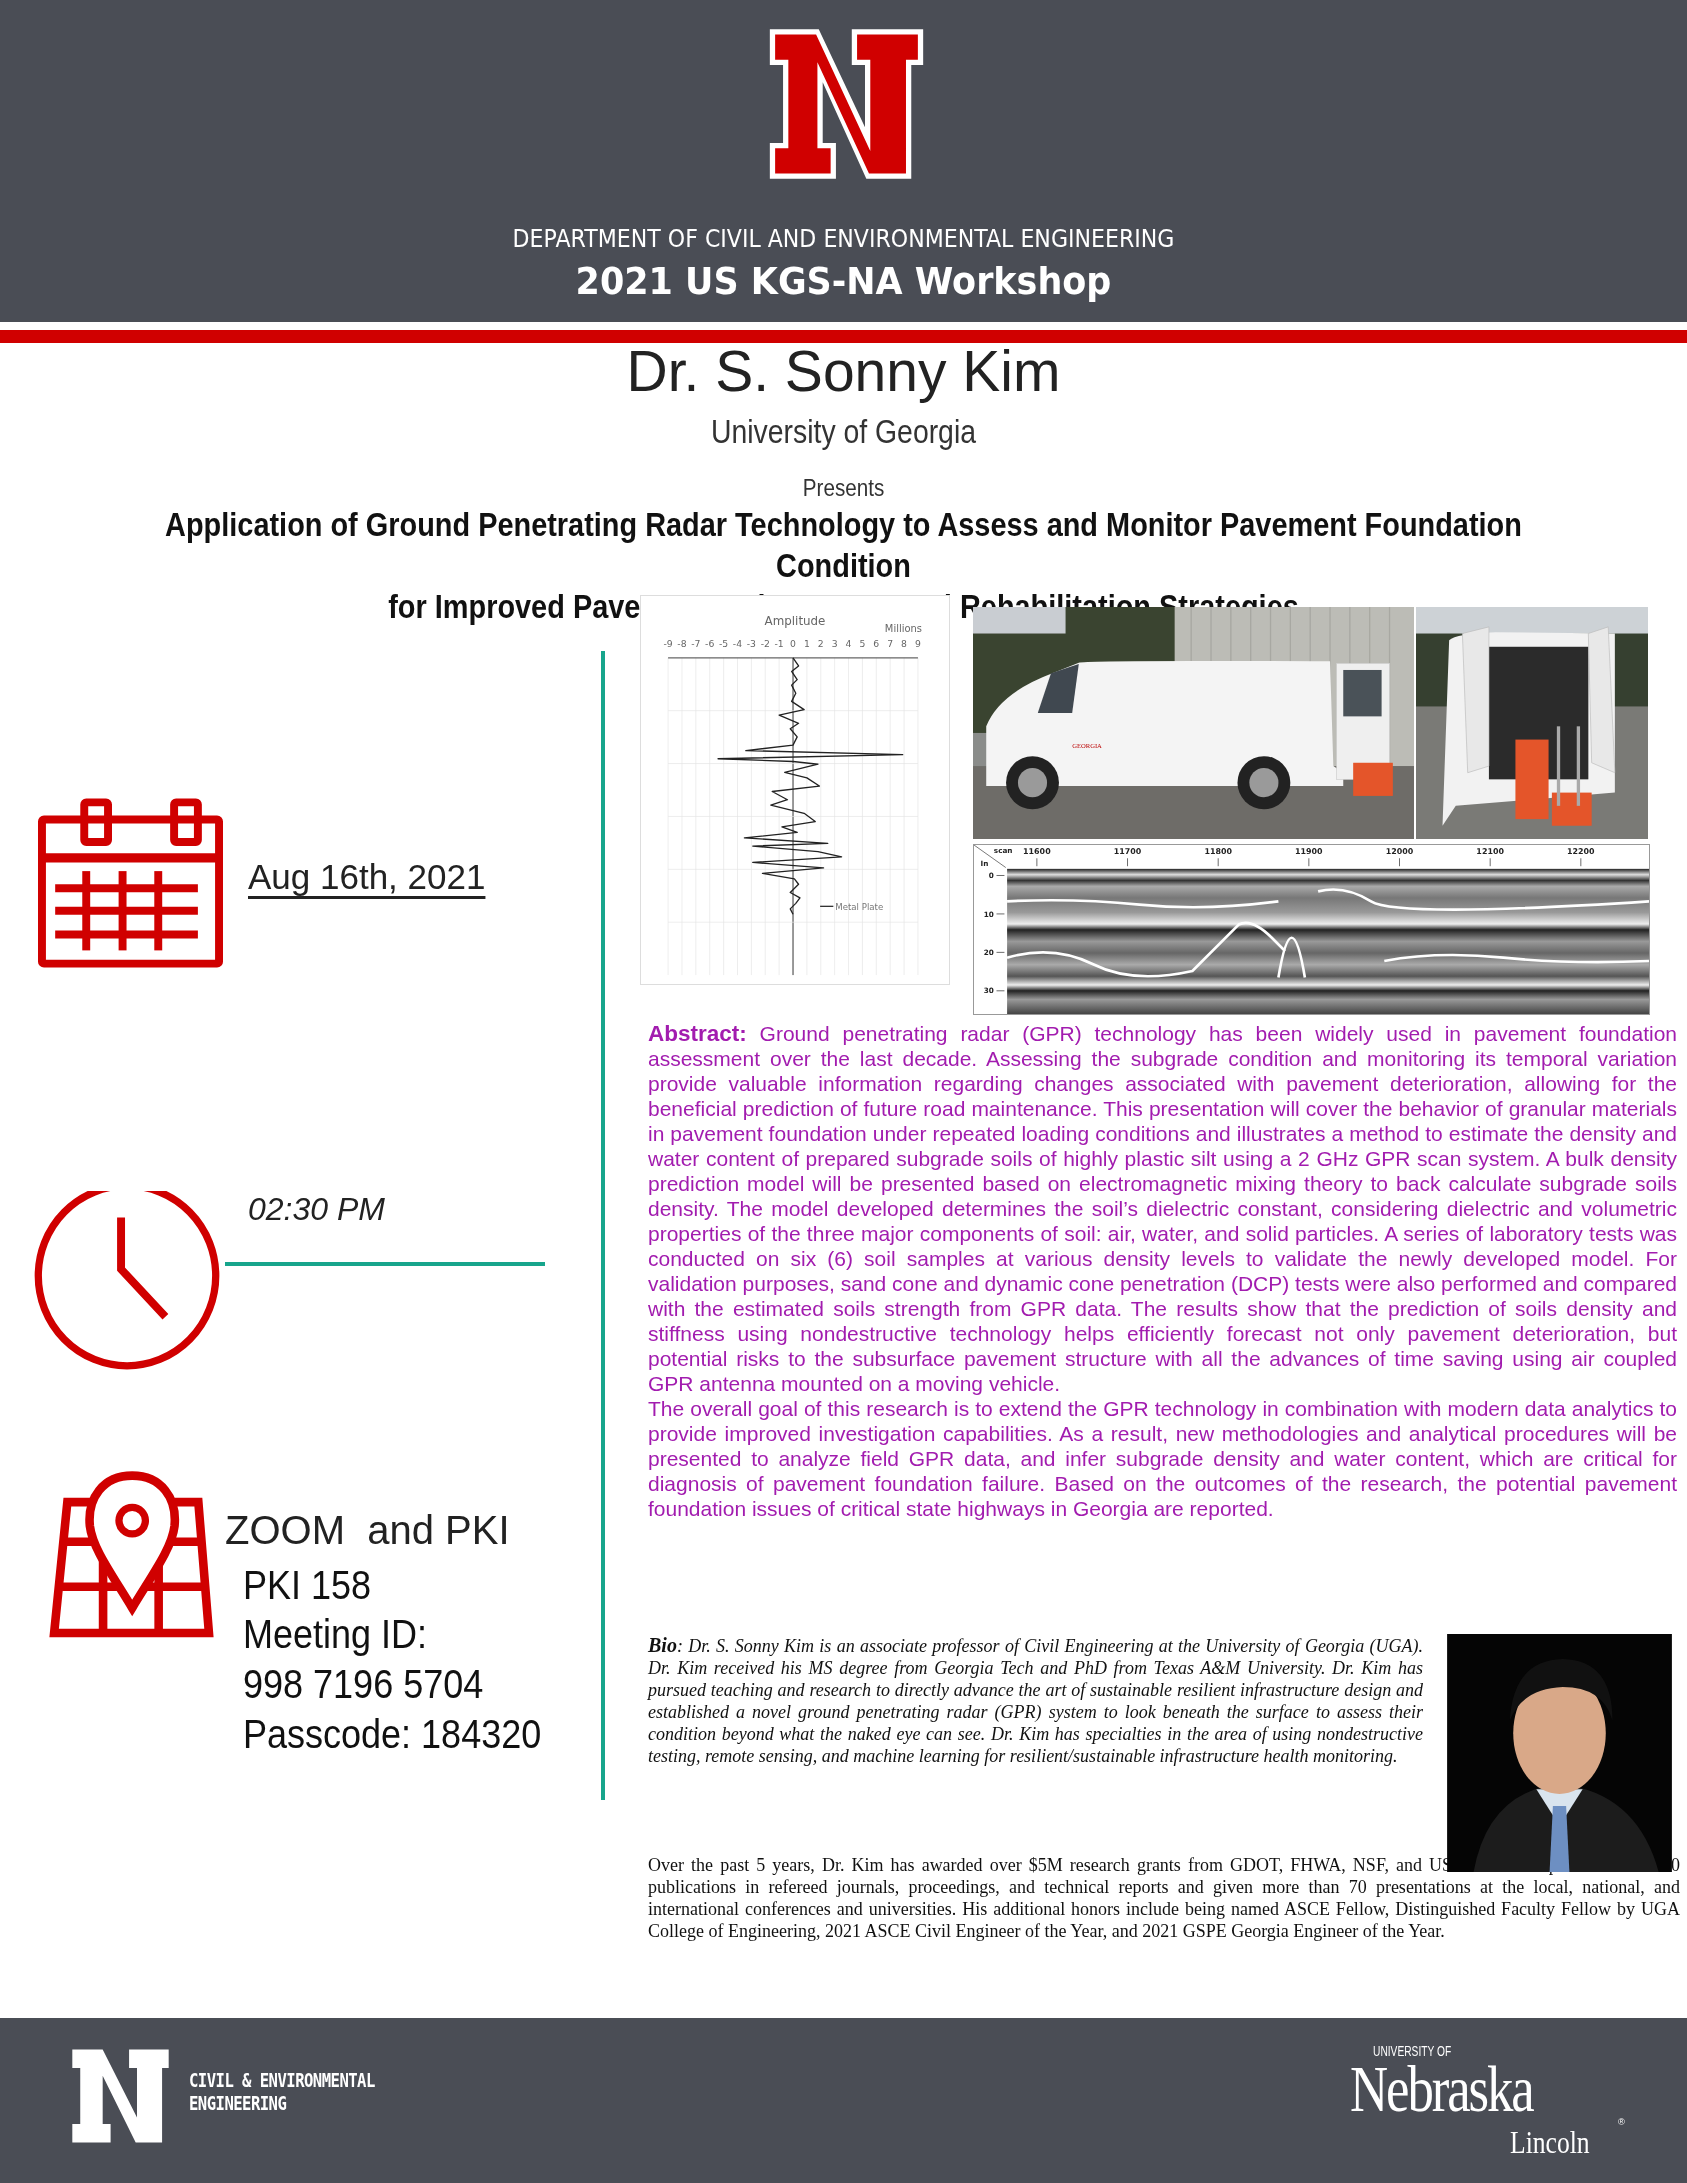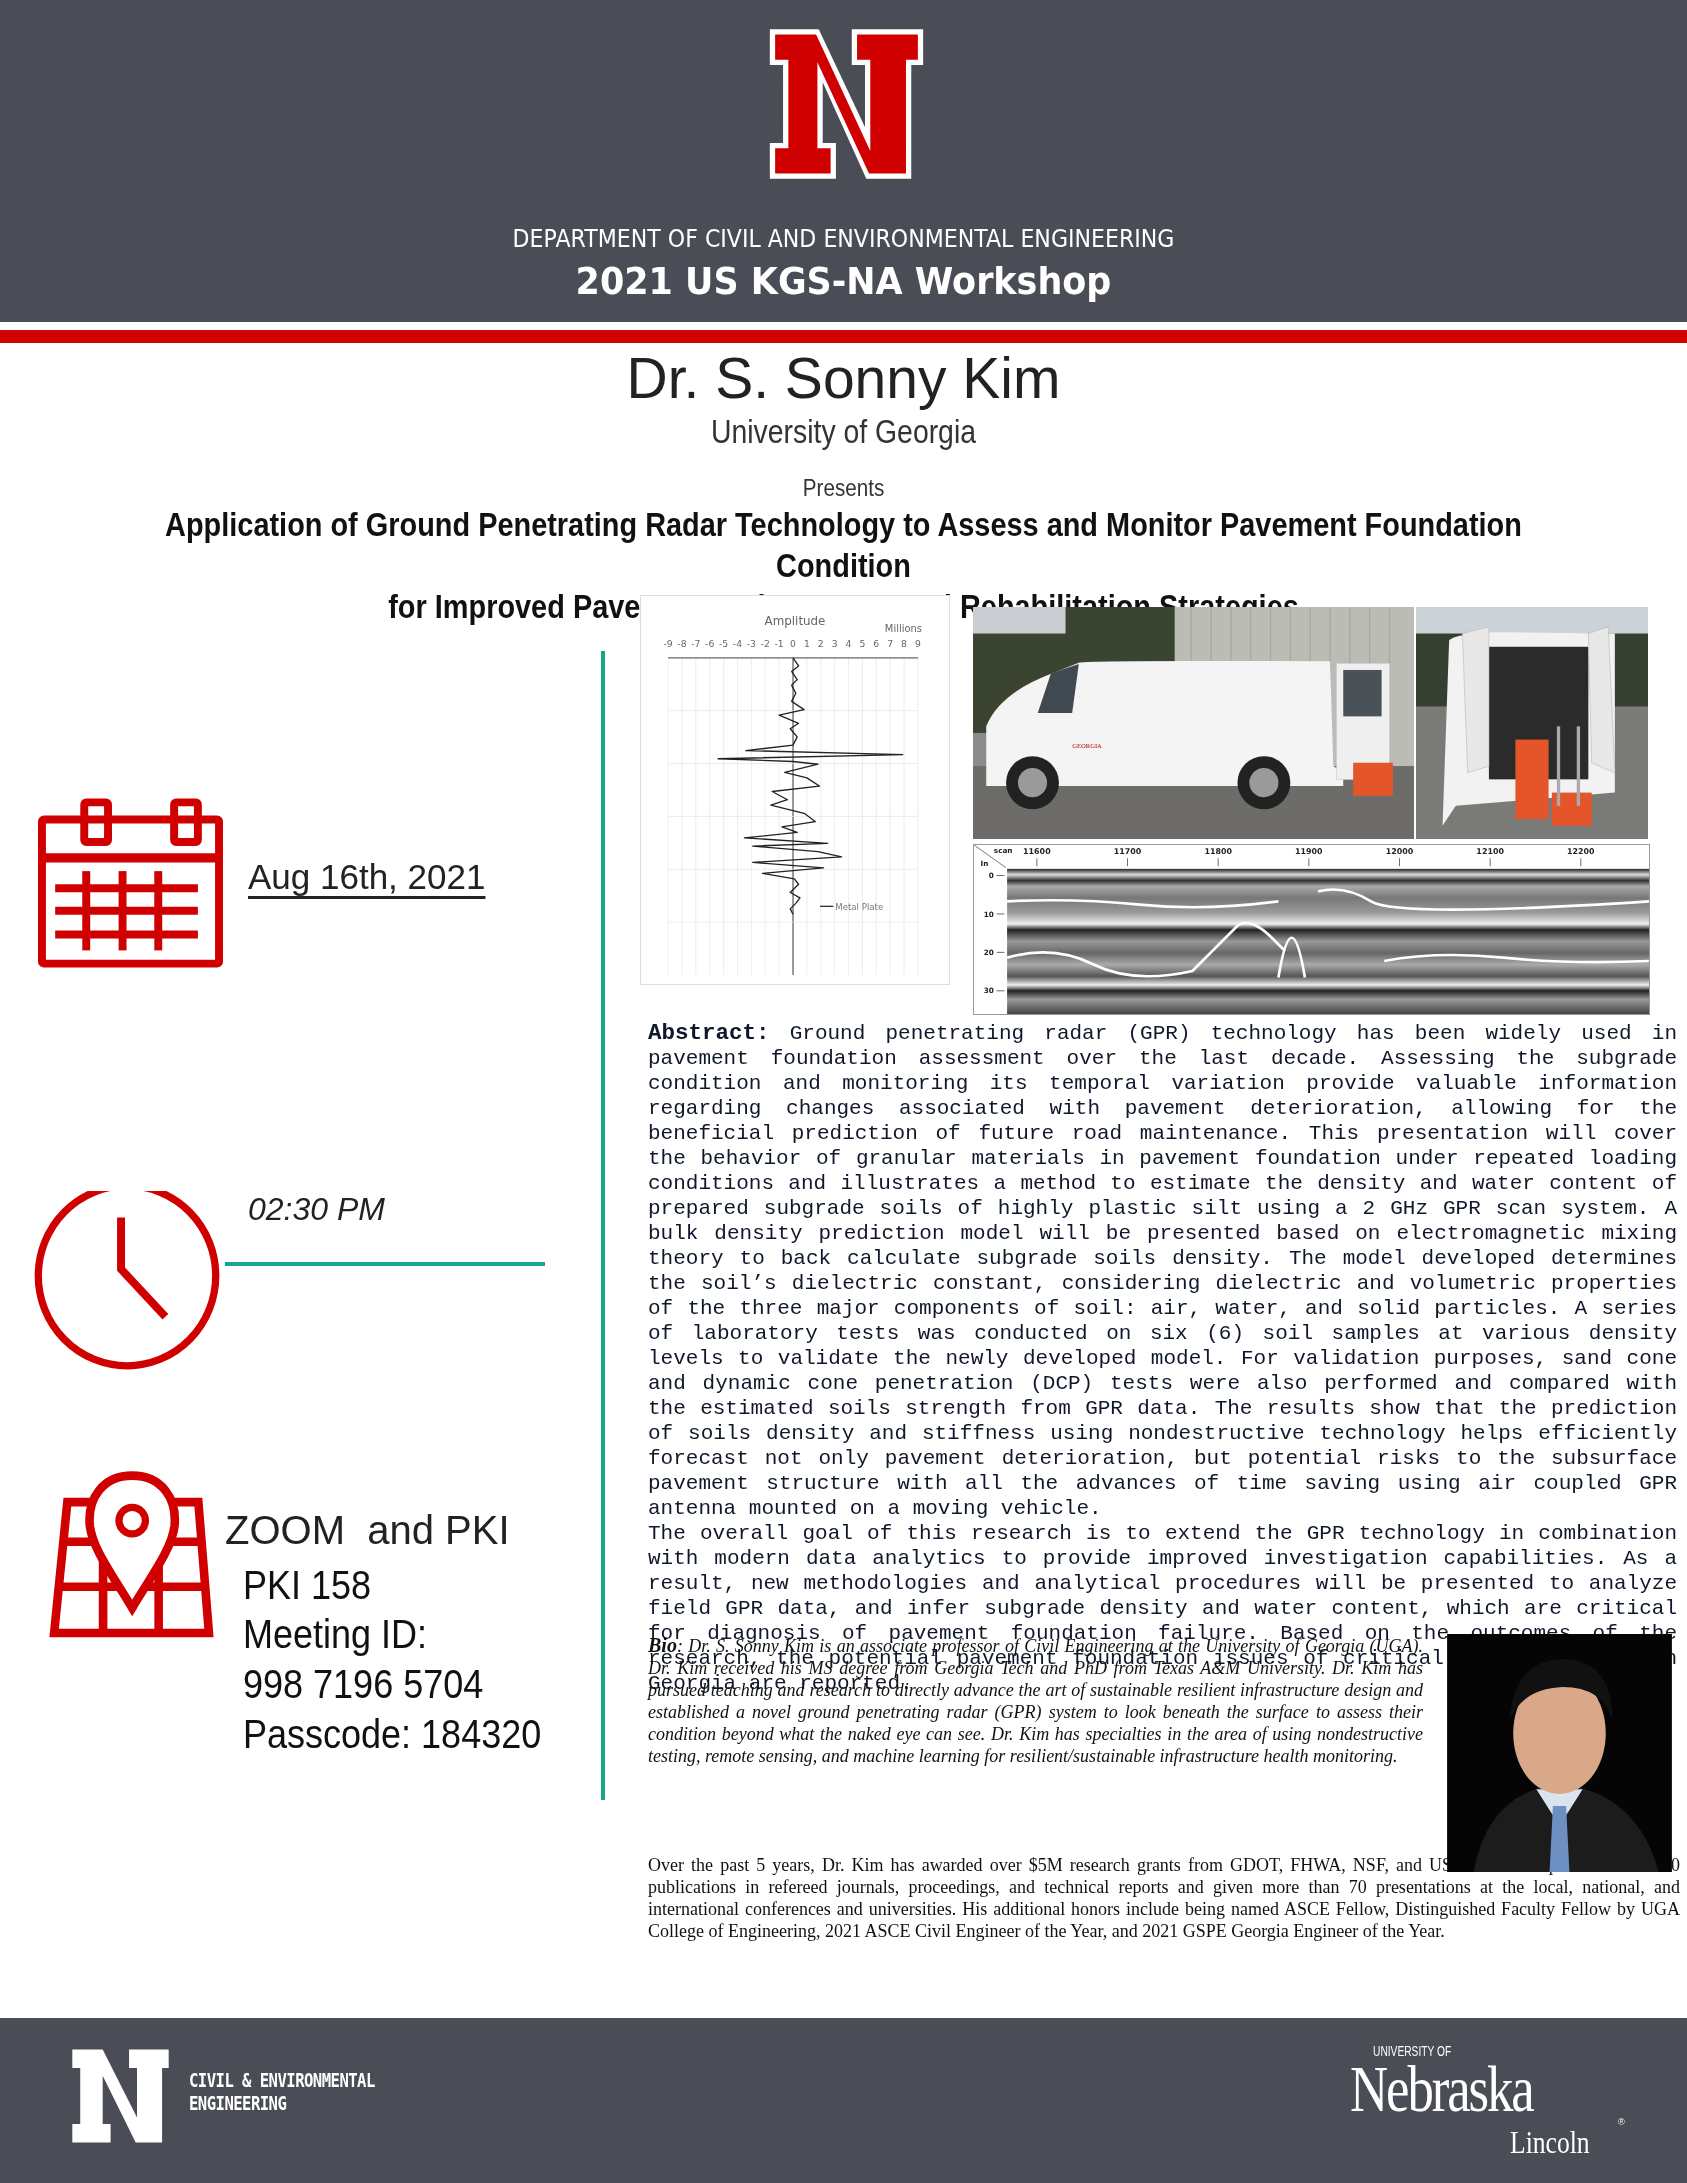--- a/index.html
+++ b/index.html
@@ -6,40 +6,40 @@
   body { width:1687px; height:2183px; position:relative; background:#ffffff; overflow:hidden; font-family:"Liberation Sans", sans-serif; color:#222; }
   .abs { position:absolute; }
   
   #header { left:0; top:0; width:1687px; height:322px; background:#4a4d55; }
   #header-n { left:767px; top:28px; width:159px; height:152px; }
   #dept { left:0; top:225px; width:1687px; text-align:center; color:#fff; font-family:"DejaVu Sans", sans-serif; font-size:24px; letter-spacing:0px; transform:scaleX(0.92); }
   #workshop { left:0; top:259px; width:1687px; text-align:center; color:#fff; font-family:"DejaVu Sans", sans-serif; font-weight:bold; font-size:38px; transform:scaleX(0.92); }
   #stripe-white { left:0; top:322px; width:1687px; height:8px; background:#fff; }
   #stripe-red { left:0; top:330px; width:1687px; height:12.6px; background:#d00000; }
   
-  #speaker-name { left:0; top:345px; width:1687px; text-align:center; font-size:57px; color:#222; }
+  #speaker-name { left:0; top:338px; width:1687px; text-align:center; font-size:57px; color:#222; }
   #speaker-affil { left:0; top:413px; width:1687px; text-align:center; font-size:33px; color:#333; transform:scaleX(0.86); }
   #presents { left:0; top:474px; width:1687px; text-align:center; font-size:24px; color:#333; transform:scaleX(0.86); }
   #talk-title { left:0; top:504px; width:1687px; text-align:center; font-size:34px; font-weight:bold; color:#111; line-height:41px; transform:scaleX(0.85); }
   
   .info-icon { position:absolute; }
   #divider-v { left:601px; top:651px; width:4px; height:1149px; background:#17a58c; }
   #date-text { left:248px; top:857px; font-size:35px; color:#222; text-decoration:underline; text-decoration-thickness:3.3px; text-underline-offset:6.6px; }
   #time-text { left:248px; top:1191px; font-size:32px; color:#222;font-style:italic; }
   #time-rule { left:225px; top:1262px; width:320px; height:4px; background:#17a58c; }
   #location-text { left:225px; top:1508px; font-size:40px; color:#222; text-decoration-thickness:3.3px; text-underline-offset:6.6px; white-space:pre; }
   .loc-line { position:absolute; left:243px; font-size:40px; color:#111; transform-origin:left; transform:scaleX(0.9); }
   
   #chart-box { left:640px; top:595px; width:310px; height:390px; border:1.3px solid #ddd; background:#fff; box-sizing:border-box; }
   #chart-svg { left:640px; top:595px; width:310px; height:390px; }
   
   .photo { position:absolute; overflow:hidden; }
   #gpr-scan { left:973px; top:844px; width:675px; height:169px; border:0.7px solid #999; background:#fff; }
   
-  #abstract { left:648px; top:1021px; width:1029px; font-family:Liberation Mono, monospace; font-size:21px; line-height:25px; color:#0f172a; text-align:justify; }
+  #abstract { left:648px; top:1021px; width:1029px; font-family:Liberation Sans, sans-serif; font-size:21px; line-height:25px; color:#a21caf; text-align:justify; }
   #abstract b { font-size:22.5px; }
   #abstract p { margin:0; }
   #bio { left:648px; top:1634px; width:775px; font-family:"Liberation Serif", serif; font-size:18px; line-height:22px; color:#111; text-align:justify;font-style:italic; }
   #bio b { font-size:20px; }
   #bio2 { left:648px; top:1854px; width:1032px; font-family:"Liberation Serif", serif; font-size:18px; line-height:22px; color:#111; text-align:justify; }
   #headshot { left:1447px; top:1634px; width:225px; height:238px; }
   
   #footer { left:0; top:2018px; width:1687px; height:165px; background:#4a4d55; }
   #footer-dept { left:189px; top:2069px; color:#fff; font-family:"DejaVu Sans Mono", monospace; font-size:20px; line-height:22.5px; letter-spacing:-0.7px; font-weight:bold; transform:scaleX(0.78); transform-origin:left; }
   #unl-univ { left:1373px; top:2043px; color:#fff; font-family:"Liberation Sans", sans-serif; font-size:14.6px; transform:scaleX(0.7); transform-origin:left; }

